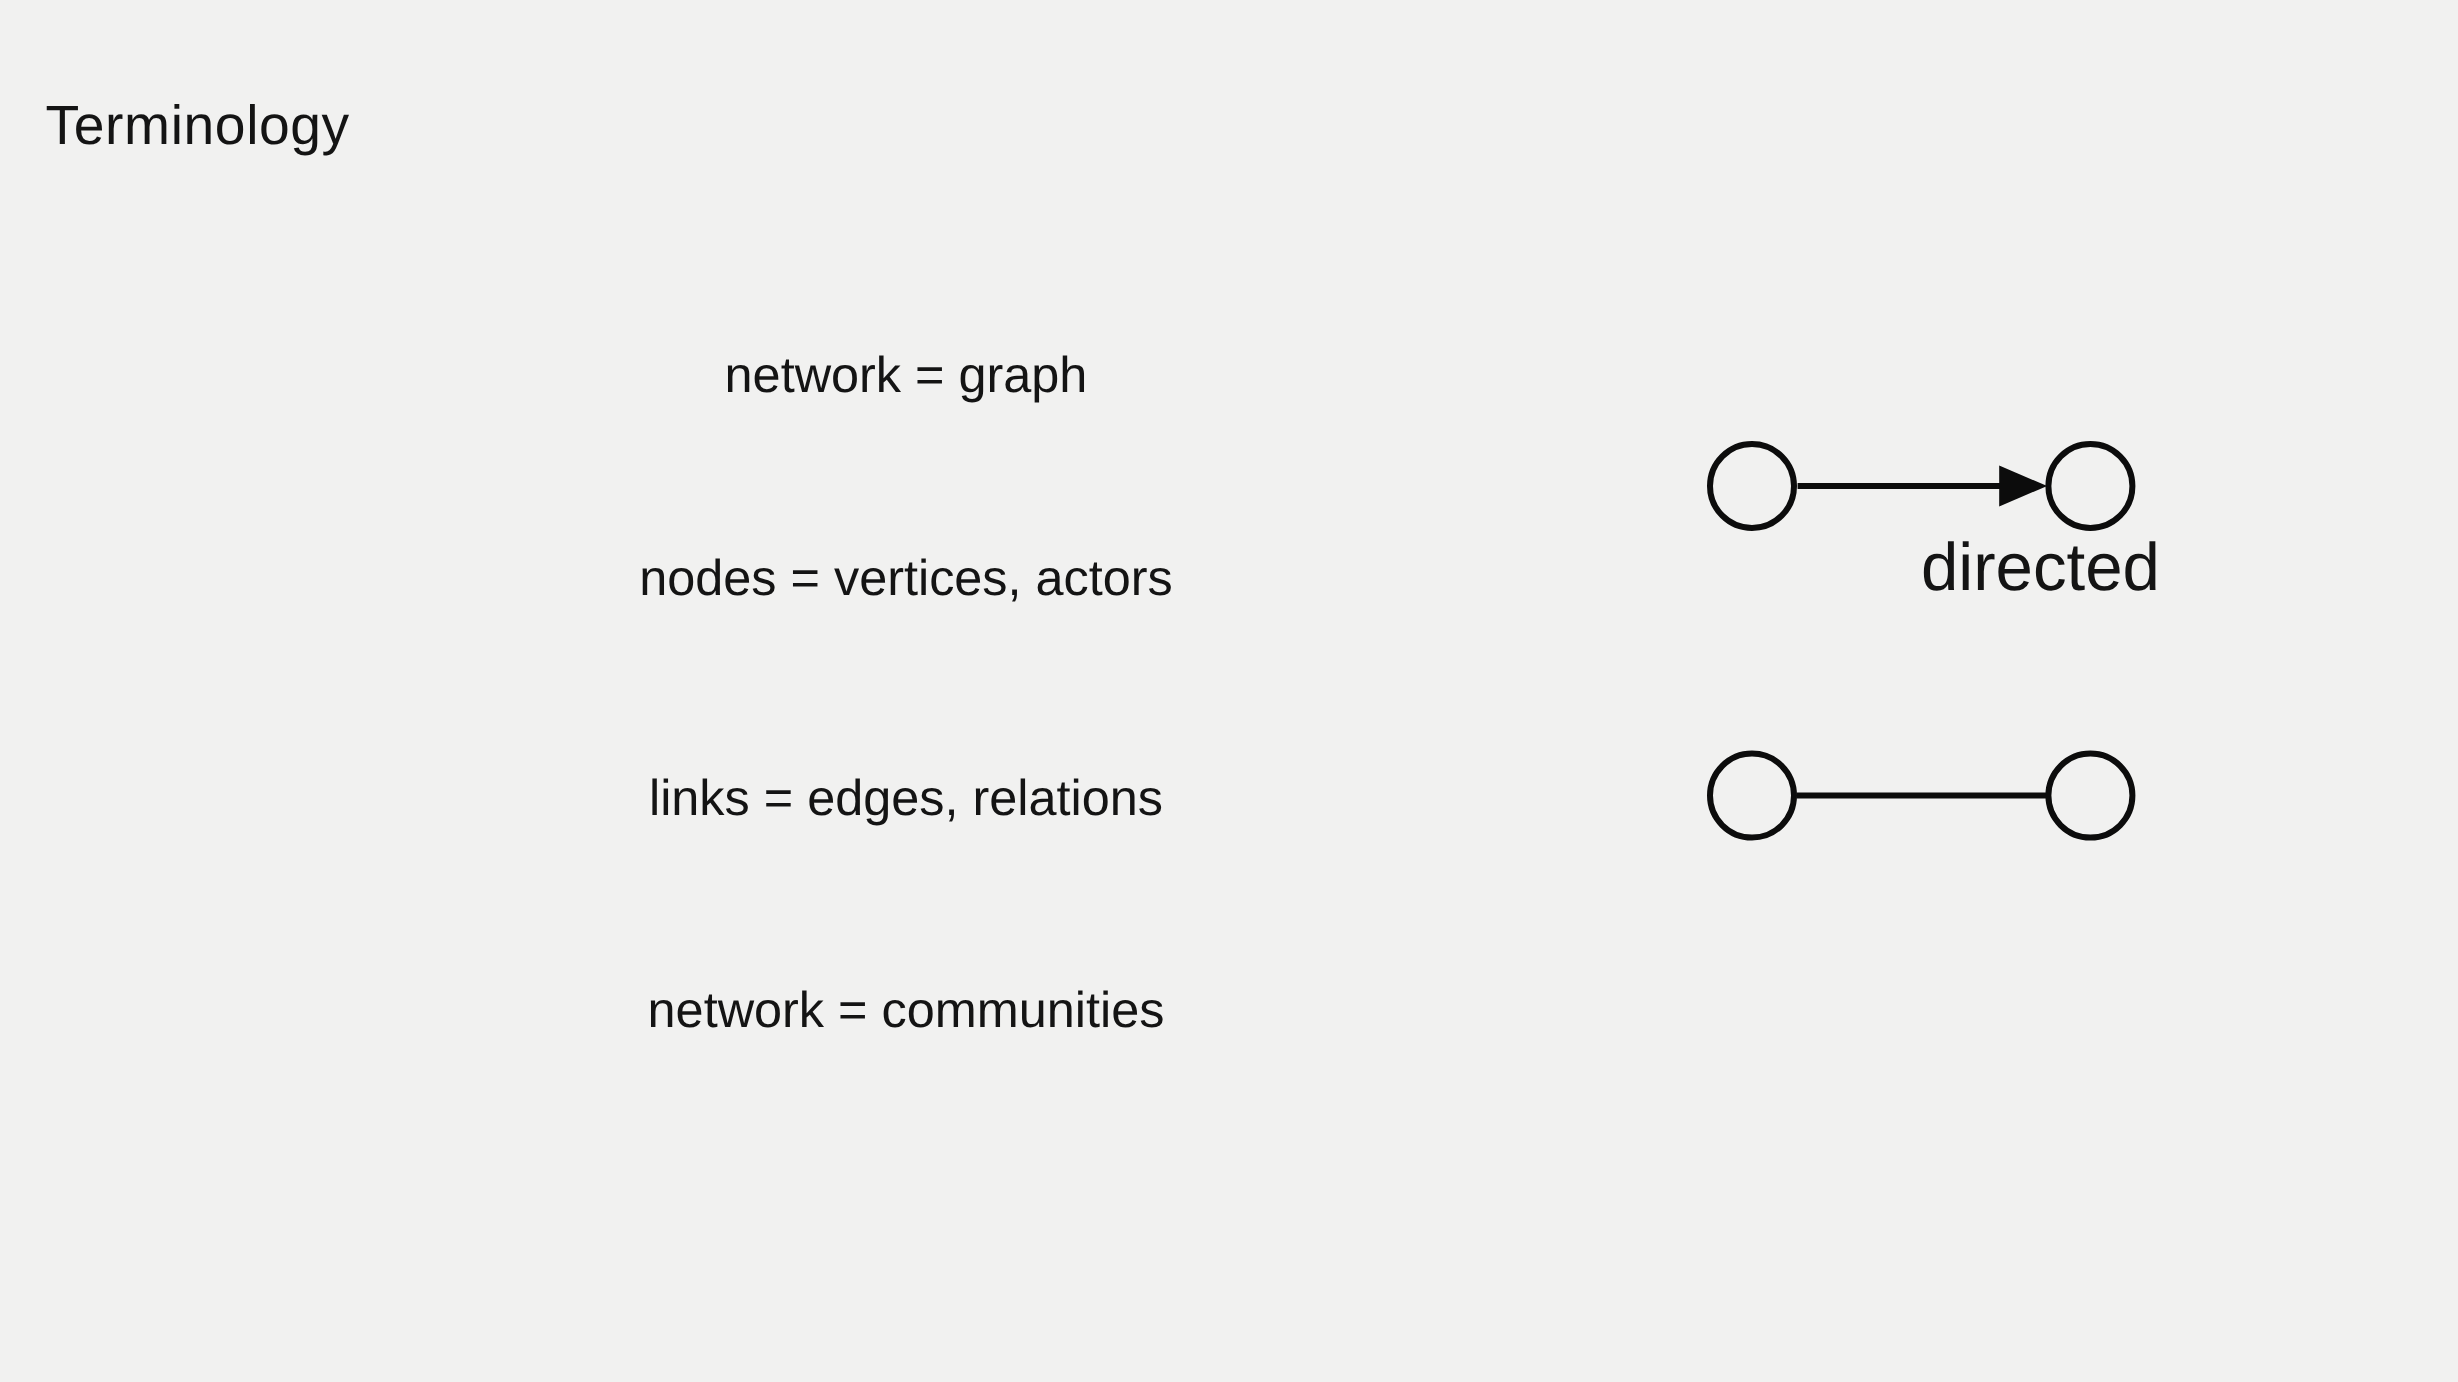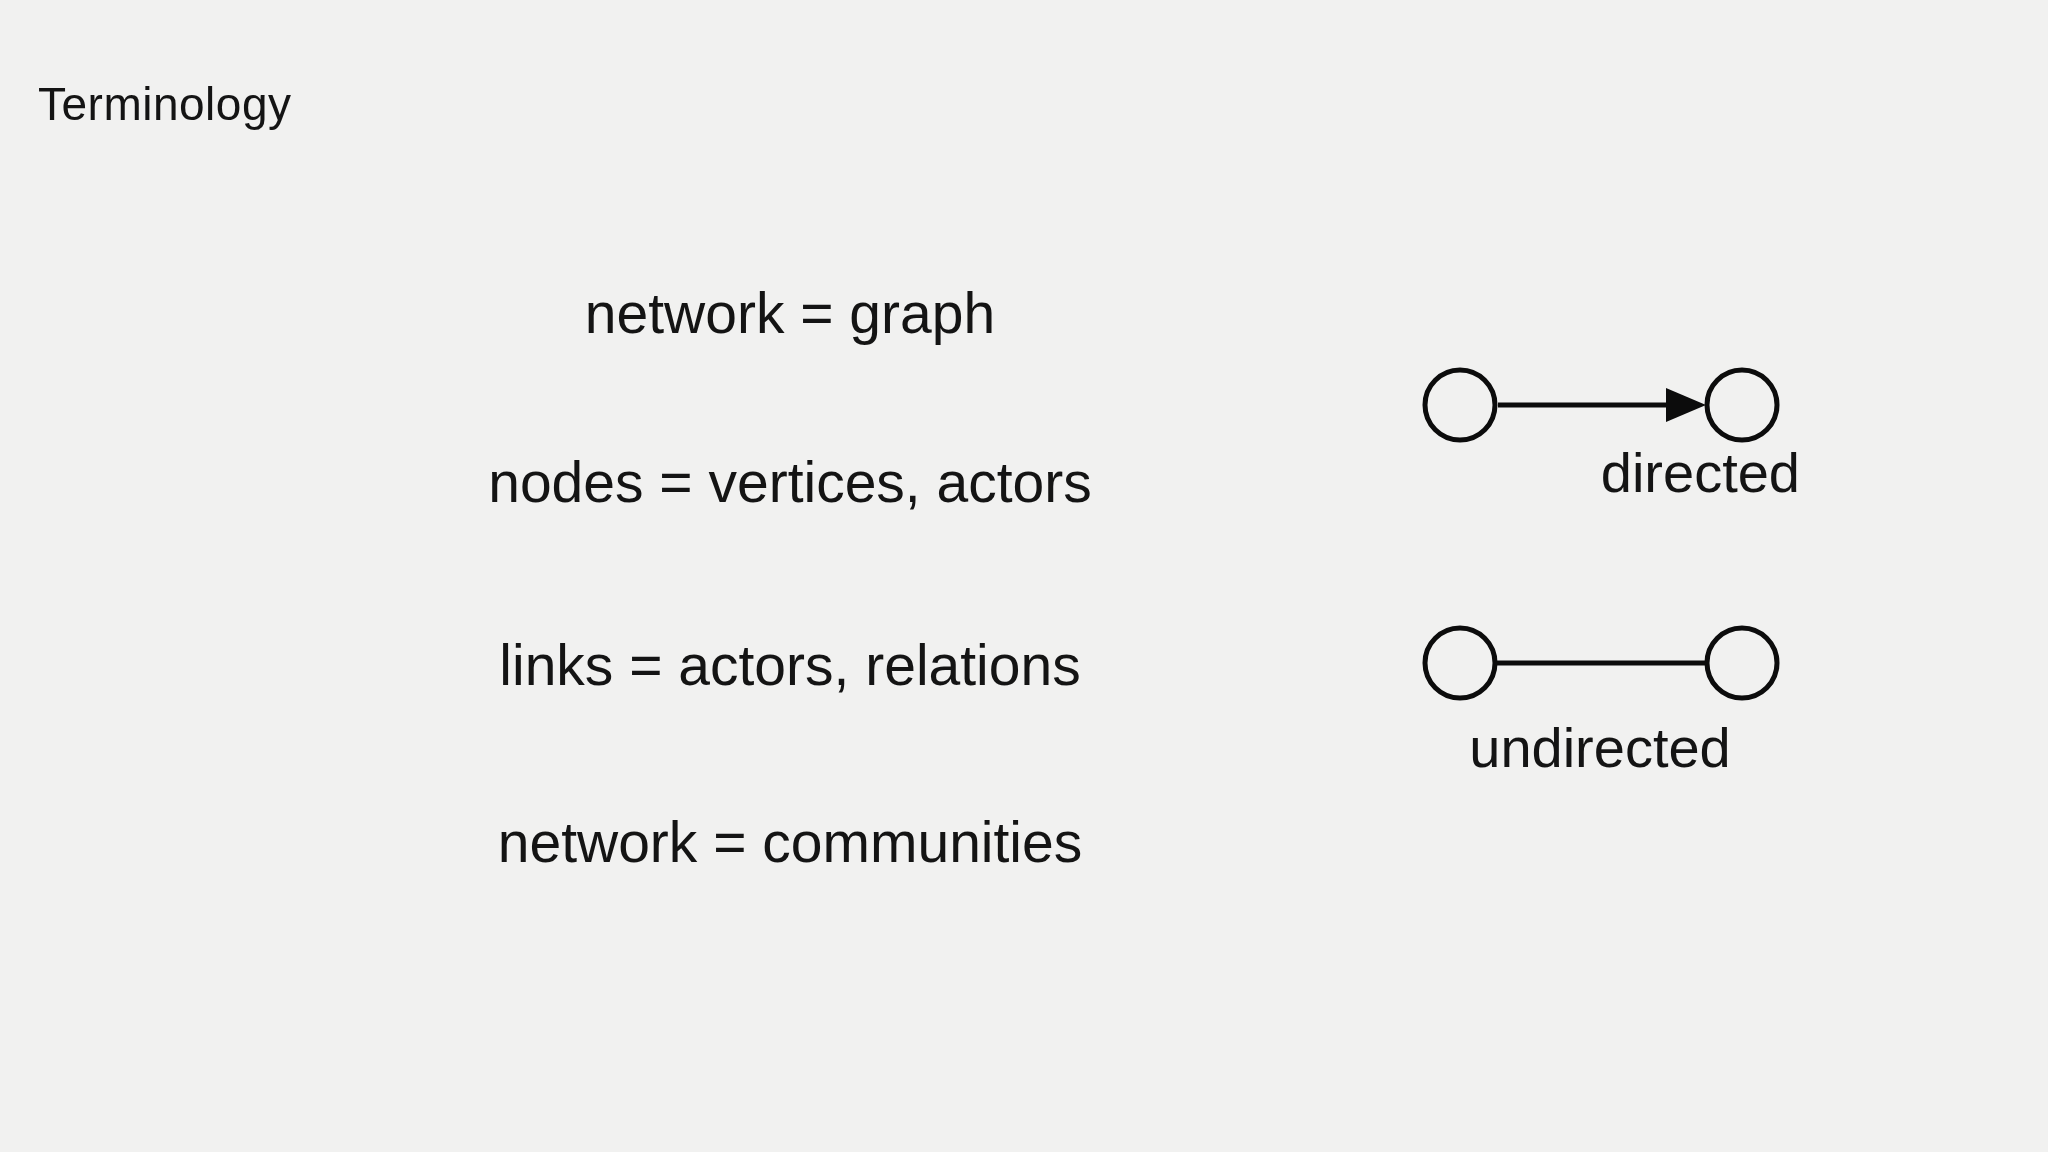--- a/index.html
+++ b/index.html
@@ -28,26 +28,25 @@
     font-weight: 400;
     line-height: 72px;
     letter-spacing: 0.5px;
     color: #141414;
   }
   .term {
     position: absolute;
     left: 0;
     width: 1510px;
     text-align: center;
-    font-size: 57px;
+    font-size: 42px;
     font-weight: 400;
     line-height: 68px;
     color: #141414;
     white-space: nowrap;
-    padding-left: 35px;
   }
   .t1 { top: 279px; }
   .t2 { top: 448px; }
   .t3 { top: 631px; }
   .t4 { top: 808px; }
 
   .diagram {
     position: absolute;
     left: 1400px;
     width: 400px;
@@ -79,32 +78,31 @@
 <body style="background: rgb(241, 241, 240); color: rgb(20, 20, 20);">
 
 <div class="slide">
 
   <h1 class="title">Terminology</h1>
 
   <div class="term t1">network = graph</div>
 
   <div class="term t2">nodes = vertices, actors</div>
 
-  <div class="term t3">links = actors, relations</div>
+  <div class="term t3">links = edges, relations</div>
 
   <div class="term t4">network = communities</div>
 
   <svg class="diagram d-directed" viewBox="0 0 400 130">
     <circle class="shape" cx="60" cy="65" r="35" stroke-width="5" stroke="#0c0c0c"></circle>
     <circle class="shape" cx="342" cy="65" r="35" stroke-width="5" stroke="#0c0c0c"></circle>
     <line class="shape" x1="98" y1="65" x2="272" y2="65" stroke-width="5" stroke="#0c0c0c"></line>
     <polygon points="266,48 306,65 266,82" fill="#0c0c0c" stroke="none"></polygon>
   </svg>
   <div class="caption c-directed">directed</div>
 
   <svg class="diagram d-undirected" viewBox="0 0 400 130">
     <circle class="shape" cx="60" cy="65" r="35" stroke-width="5" stroke="#0c0c0c"></circle>
     <circle class="shape" cx="342" cy="65" r="35" stroke-width="5" stroke="#0c0c0c"></circle>
     <line class="shape" x1="97" y1="65" x2="305" y2="65" stroke-width="5" stroke="#0c0c0c"></line>
   </svg>
-  <div class="caption c-undirected">undirected</div>
 
 </div>
 
 </body></html>

